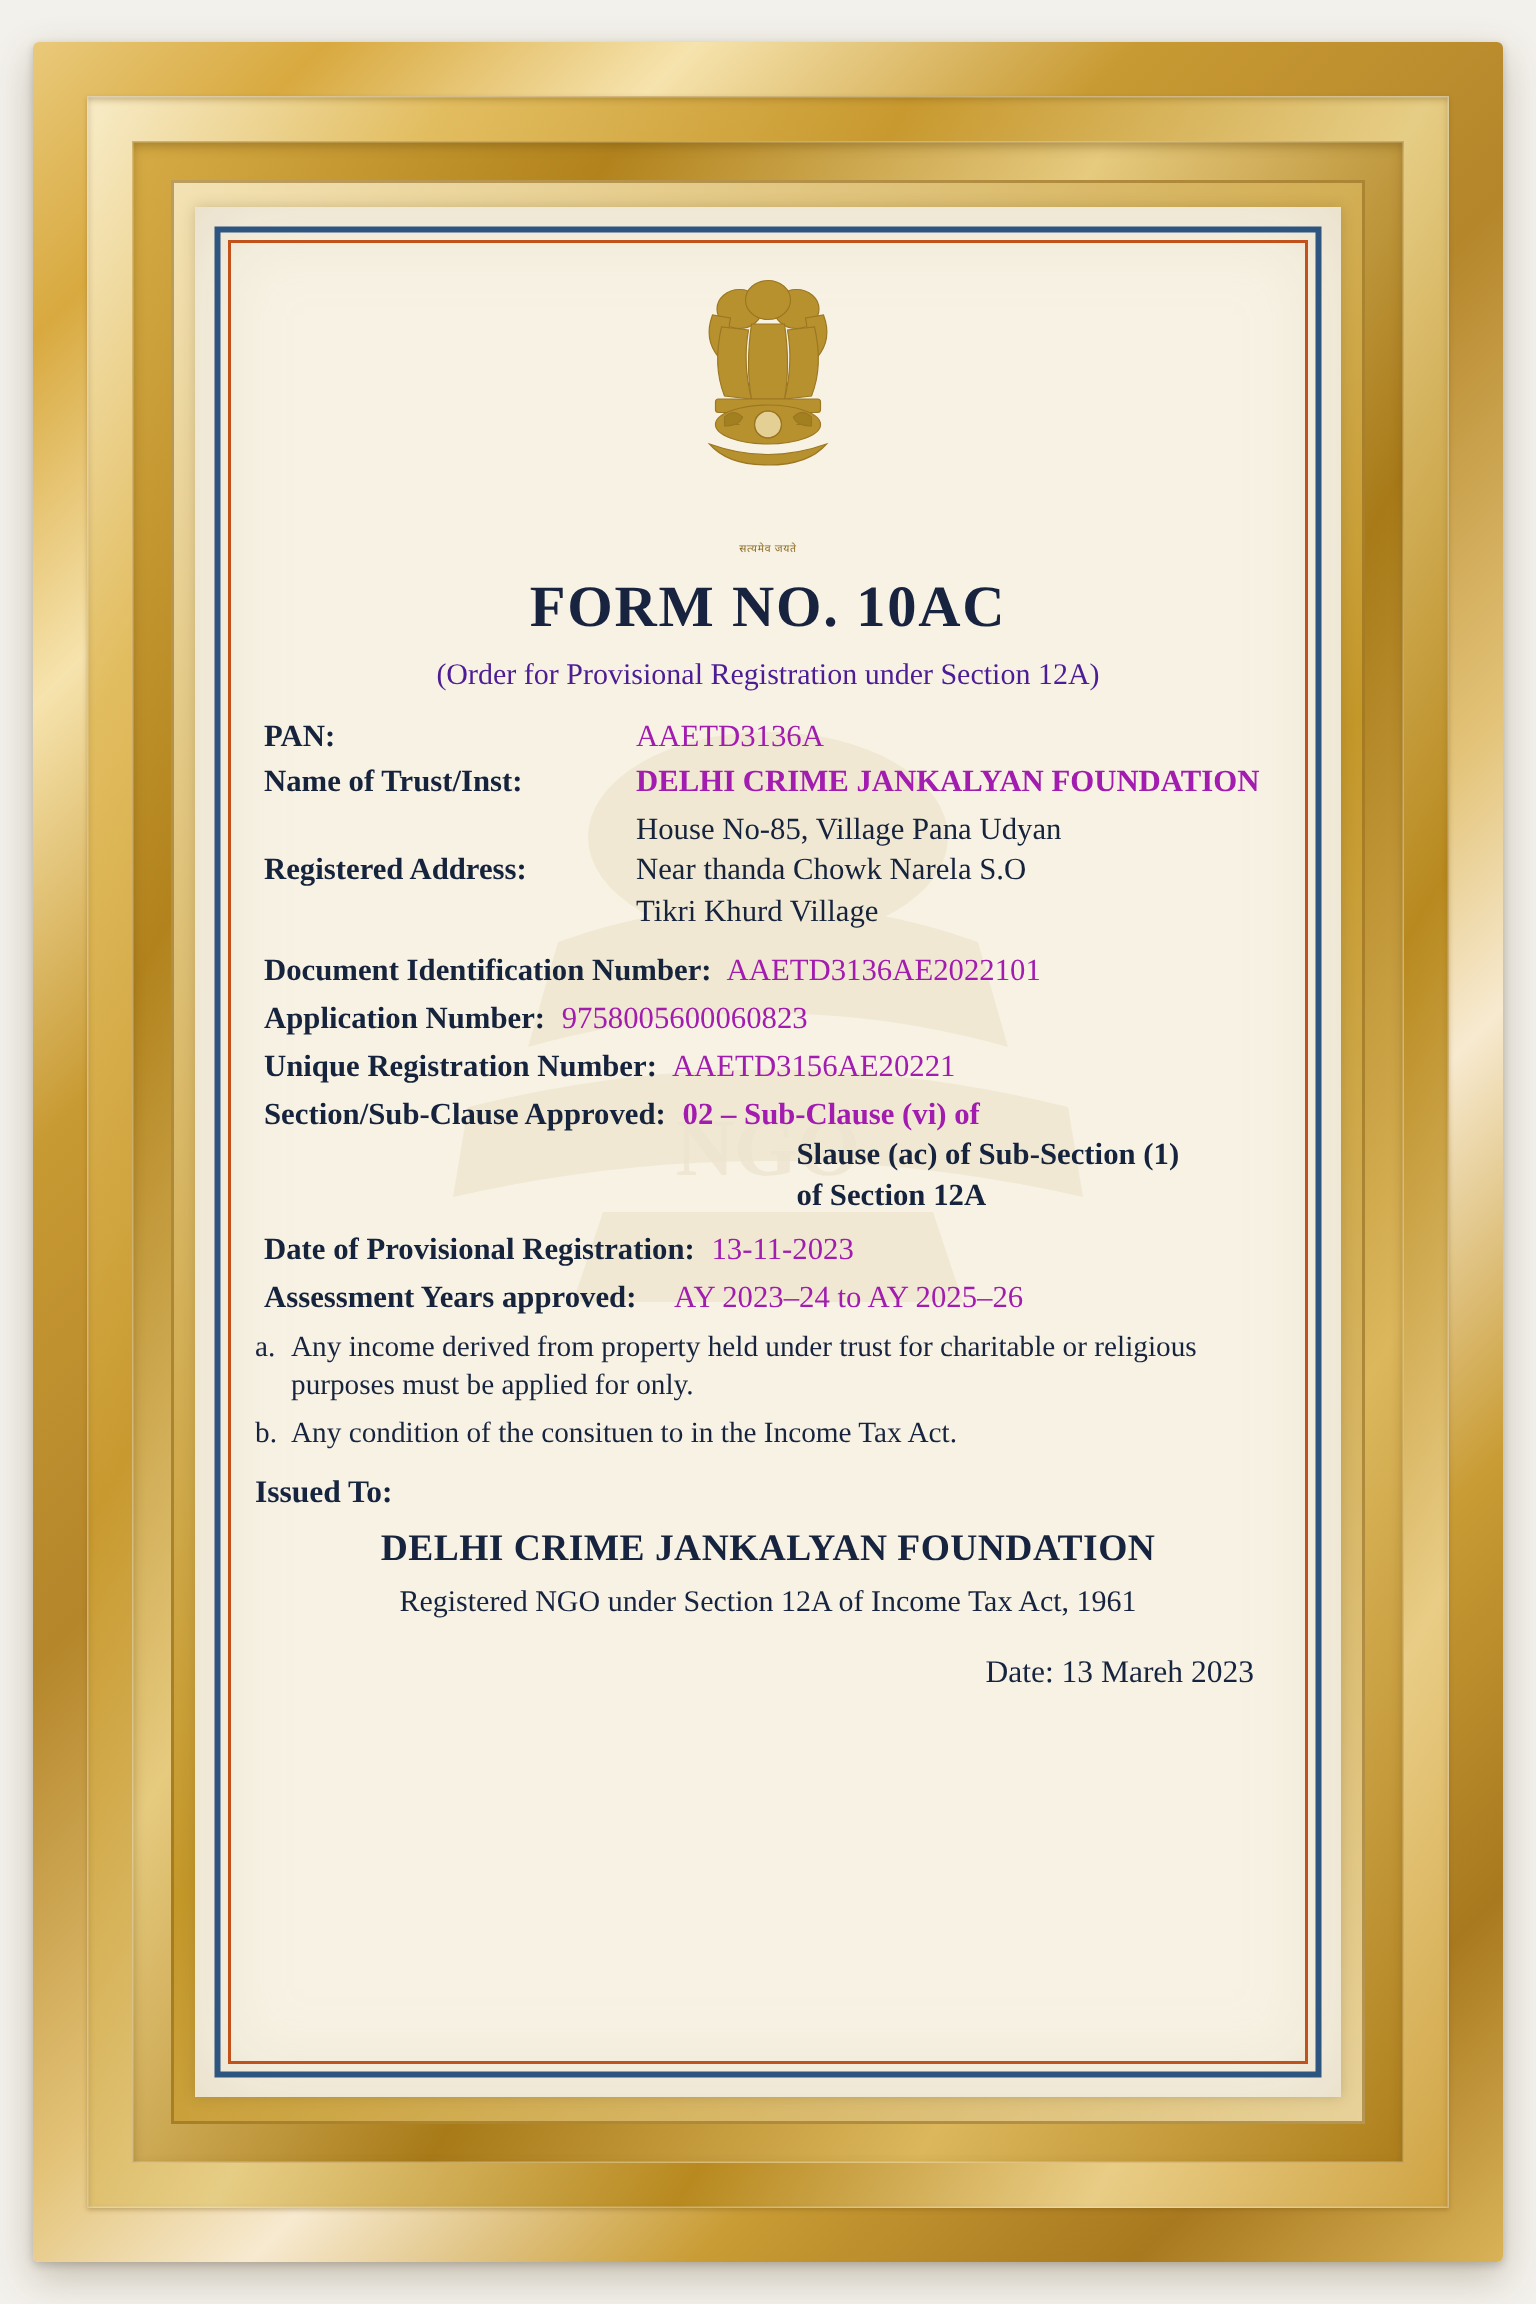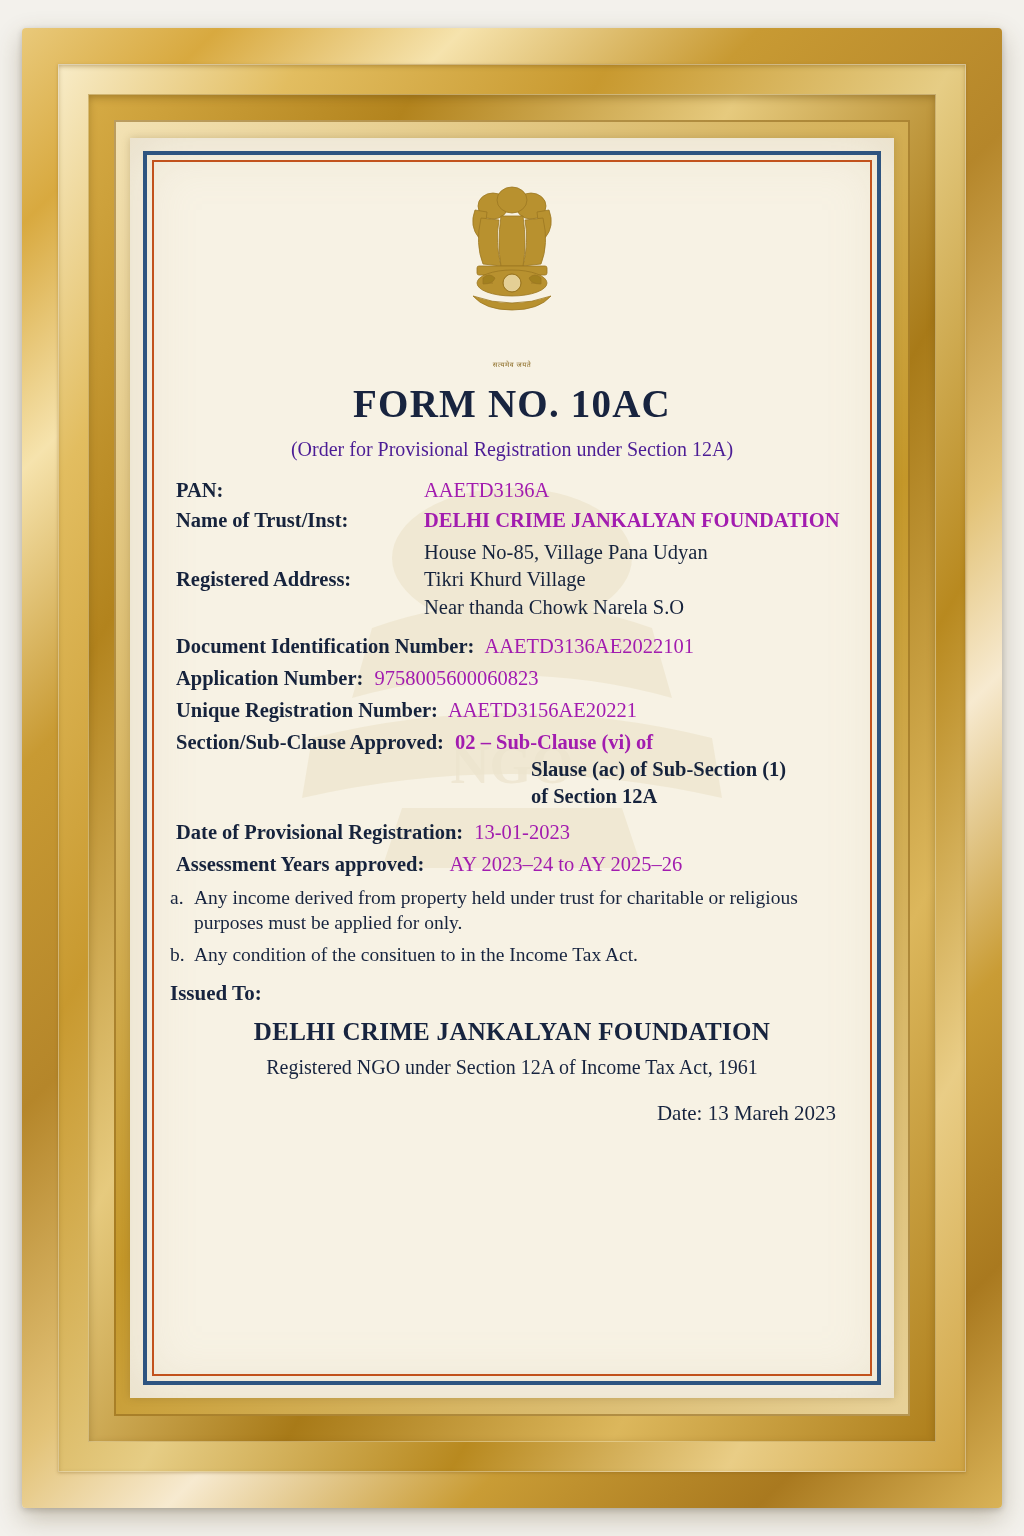--- a/index.html
+++ b/index.html
@@ -320,22 +320,22 @@
 
         <div class="row">
           <div class="lbl lbl-fixed">Name of Trust/Inst:</div>
           <div class="val val-strong">DELHI CRIME JANKALYAN FOUNDATION</div>
         </div>
 
         <div class="row">
           <div class="lbl lbl-fixed">Registered Address:</div>
           <div class="addr-lines">
             <div>House No-85, Village Pana Udyan</div>
+            <div>Near thanda Chowk Narela S.O</div>
             <div>Tikri Khurd Village</div>
-            <div>Near thanda Chowk Narela S.O</div>
           </div>
         </div>
 
         <div class="row-inline" style="margin-top:14px;">
           <span class="lbl">Document Identification Number:</span>
           <span class="val">AAETD3136AE2022101</span>
         </div>
 
         <div class="row-inline">
           <span class="lbl">Application Number:</span>
@@ -351,21 +351,21 @@
           <div class="row-inline" style="margin-bottom:2px;">
             <span class="lbl">Section/Sub-Clause Approved:</span>
             <span class="val val-strong">02 – Sub-Clause (vi) of</span>
           </div>
           <div class="clause-cont">Slause (ac) of Sub-Section (1)</div>
           <div class="clause-cont">of Section 12A</div>
         </div>
 
         <div class="row-inline">
           <span class="lbl">Date of Provisional Registration:</span>
-          <span class="val">13-01-2023</span>
+          <span class="val">13-11-2023</span>
         </div>
 
         <div class="row-inline">
           <span class="lbl">Assessment Years approved:</span>
           <span class="val" style="margin-left:14px;">AY 2023–24 to AY 2025–26</span>
         </div>
       </div>
 
 
       <div class="cond-item">

